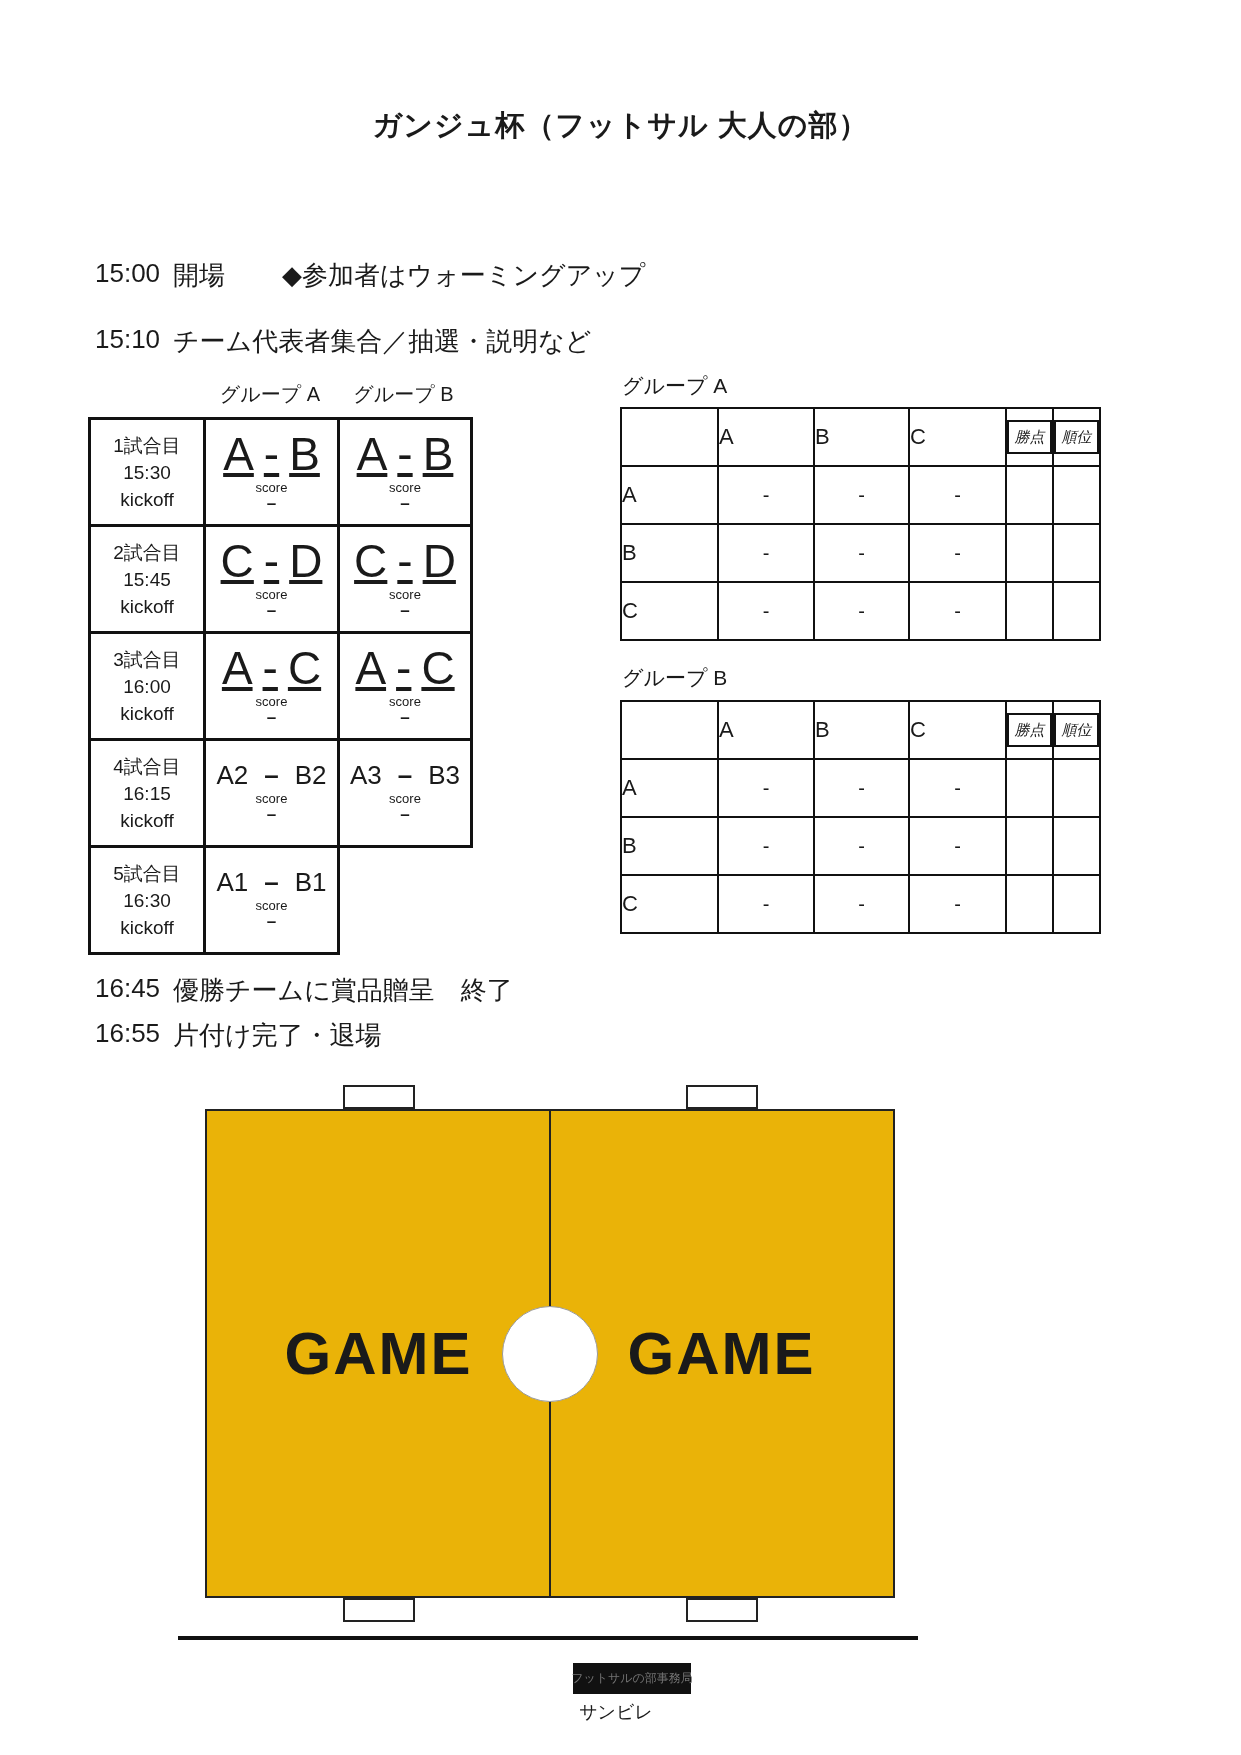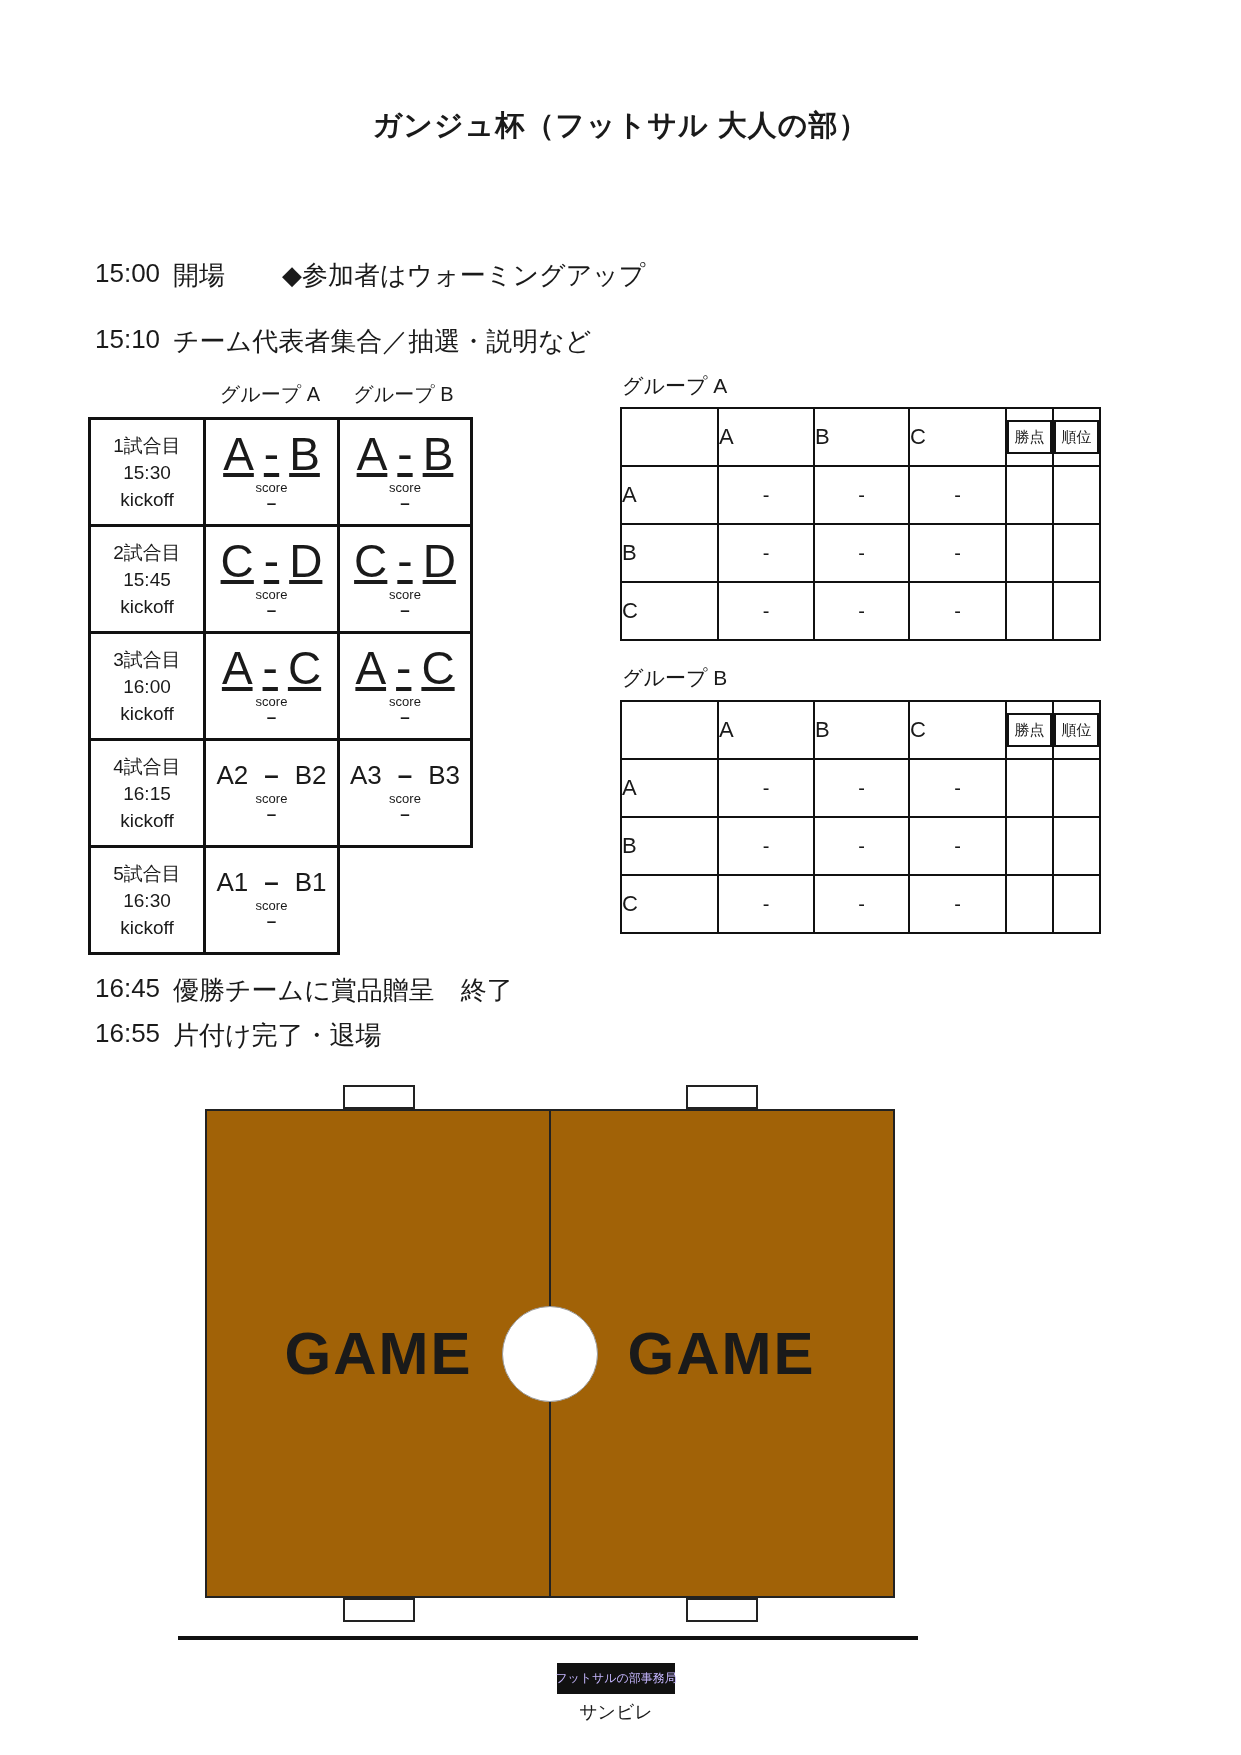--- a/index.html
+++ b/index.html
@@ -48,42 +48,42 @@
   table.stand { position:absolute; left:620px; border-collapse:collapse;
                 table-layout:fixed; width:479px; }
   .st-a { top:407px; } .st-b { top:700px; }
   table.stand td { border:2px solid #111; height:58px; padding:0; vertical-align:middle; }
   table.stand col.c-lab { width:97px; } table.stand col.c-a { width:96px; }
   table.stand col.c-b { width:95px; }  table.stand col.c-c { width:97px; }
   table.stand col.c-pt { width:47px; } table.stand col.c-rk { width:47px; }
   .st-head { font-size:22px; padding-left:10px; }
   .st-rowlab { font-size:22px; padding-left:13px; }
   .st-val { text-align:center; font-size:20px; }
-  td.minitd { padding:0 0; }
+  td.minitd { padding:0 0;font-style:italic; }
   .mini { margin:10px 0; height:34px; border:2px solid #111;
           display:flex; align-items:center; justify-content:center; font-size:15px; }
 
   
   .court { position:absolute; left:205px; top:1109px; width:690px; height:489px;
-           border:2px solid #222; background:#a16207; }
+           border:2px solid #222; background:#eab308; }
   .half { position:absolute; top:0; bottom:0; width:50%; display:flex;
           align-items:center; justify-content:center; }
   .half.l { left:0; } .half.r { right:0; }
   .game { font-size:60px; font-weight:bold; letter-spacing:2px; }
   .cline { position:absolute; left:calc(50% - 1px); top:0; bottom:0; width:2px; background:#222; }
   .ccircle { position:absolute; left:calc(50% - 48px); top:calc(50% - 48px);
              width:96px; height:96px; border:1px solid #999; border-radius:50%; background:#fff; }
   .goal { position:absolute; width:72px; height:24px; border:2px solid #222; background:#fff; }
   .goal.gt { top:-26px; } .goal.gb { bottom:-26px; }
   .goal.gl { left:calc(25% - 36px); } .goal.gr { left:calc(75% - 36px); }
 
   
   .rule { position:absolute; left:178px; top:1636px; width:740px; height:4px; background:#111; }
-  .badge { position:absolute; left:557px; top:1663px; width:118px; height:31px;
-           background:#111; color:#c4b5fd; font-size:12px; display:flex;
+  .badge { position:absolute; left:573px; top:1663px; width:118px; height:31px;
+           background:#111; color:#737373; font-size:12px; display:flex;
            align-items:center; justify-content:center; white-space:nowrap; }
   .brand { position:absolute; left:540px; top:1700px; width:152px;
            text-align:center; font-size:18px; }
 </style>
 </head>
 <body>
 
 <div class="page">
 
   <div class="title">ガンジュ杯（フットサル 大人の部）</div>

